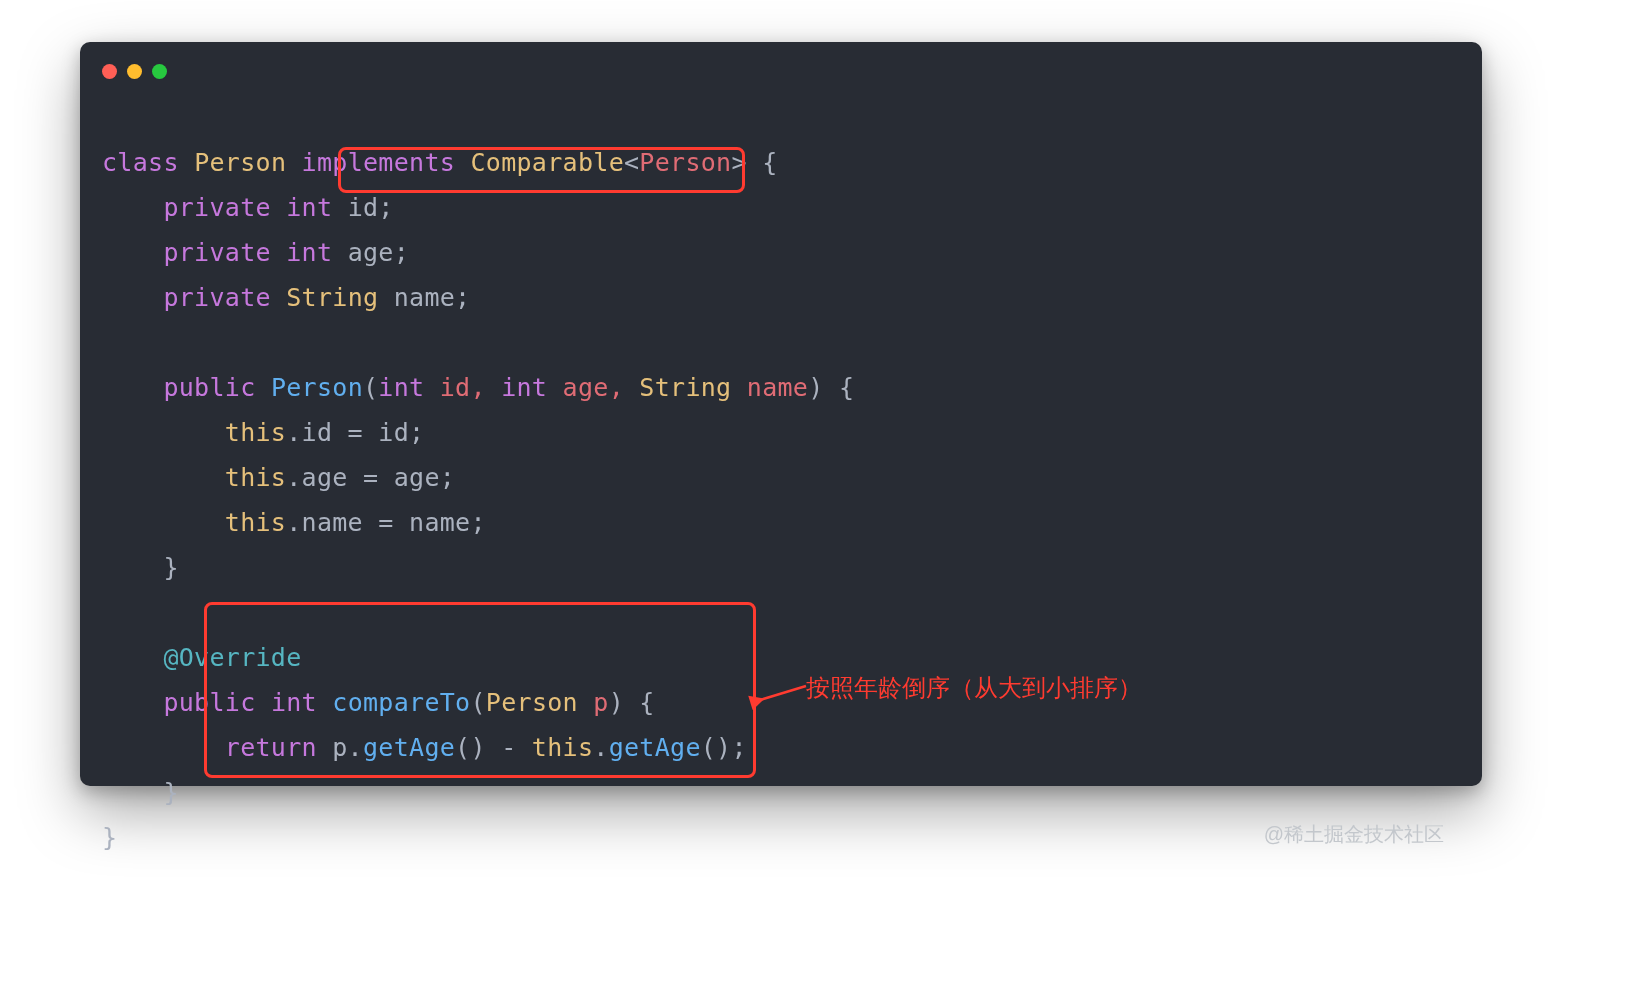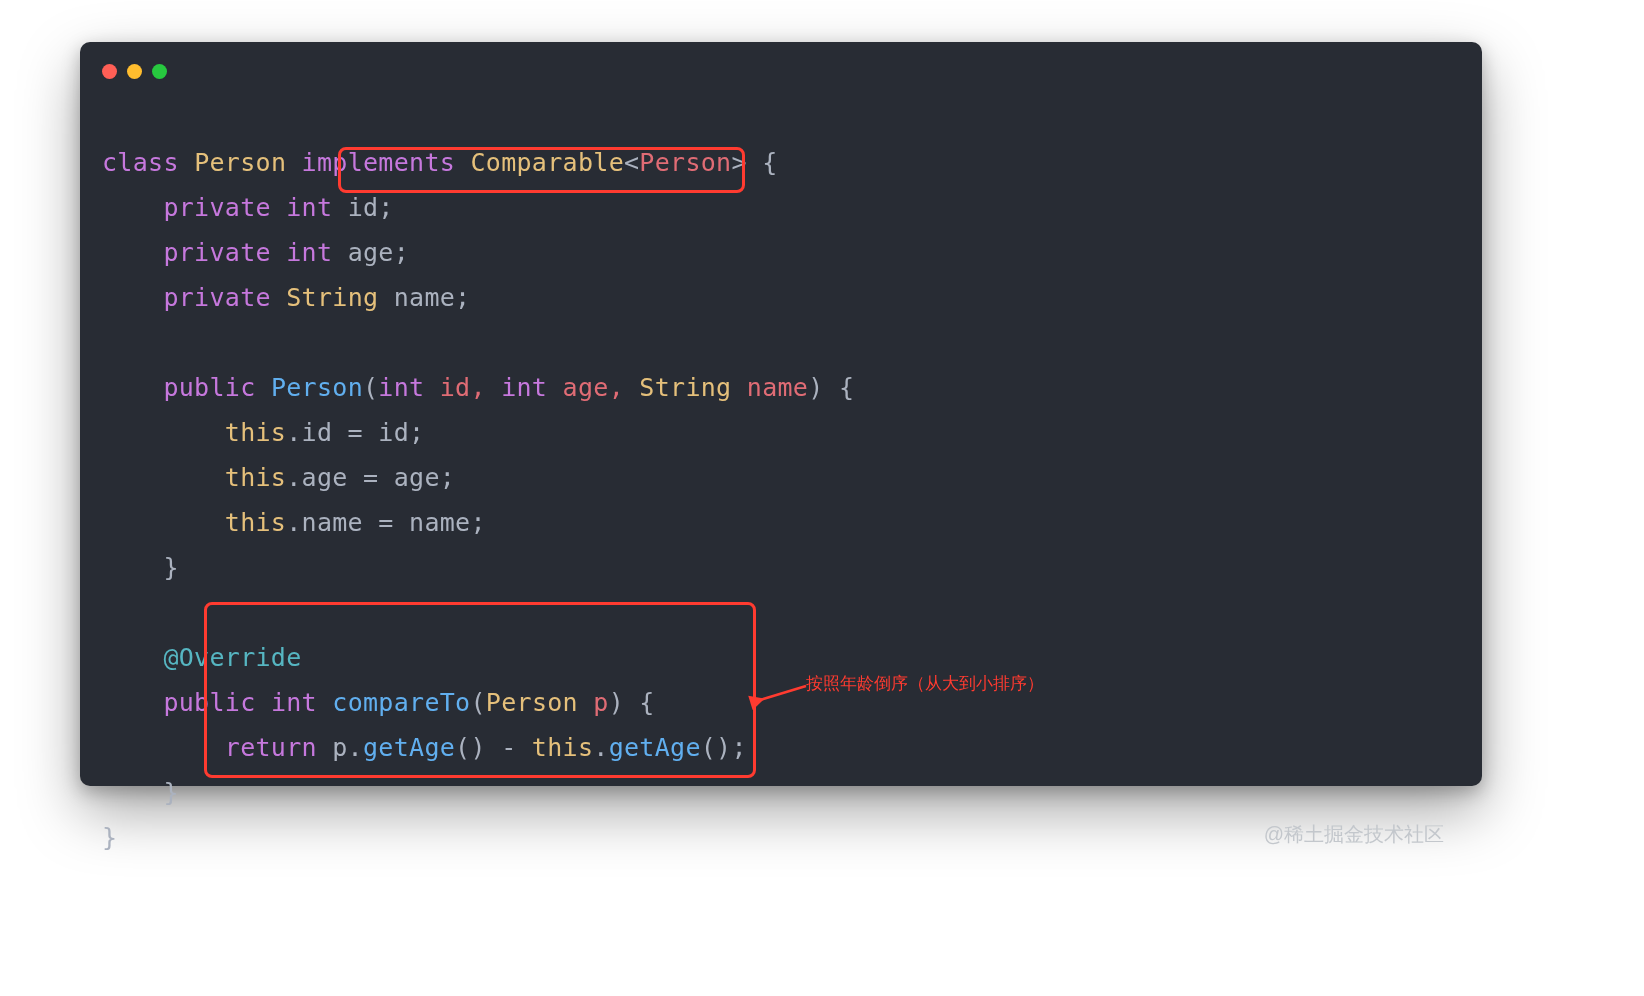--- a/index.html
+++ b/index.html
@@ -17,21 +17,21 @@
   .param{color:#e06c75;}
   .ann{color:#56b6c2;}
   .tk-this{color:#e5c07b;}
   .op{color:#abb2bf;}
   .gen{color:#e06c75;}
   .hl-box{position:absolute;border:3px solid #ff3b30;border-radius:8px;box-sizing:border-box;pointer-events:none;}
   .hl1{left:258px;top:105px;width:407px;height:46px;}
   .hl2{left:124px;top:560px;width:552px;height:176px;}
   .arrow{position:absolute;pointer-events:none;}
   .arrow svg{overflow:visible;}
-  .annot{position:absolute;color:#ff3b30;font-size:17px;font-family:"PingFang SC","Hiragino Sans GB","Microsoft YaHei",sans-serif;white-space:nowrap;}
+  .annot{position:absolute;color:#ff3b30;font-size:24px;font-family:"PingFang SC","Hiragino Sans GB","Microsoft YaHei",sans-serif;white-space:nowrap;}
   .watermark{position:absolute;right:4px;bottom:148px;color:#c3c7cc;font-size:20px;font-family:"PingFang SC","Hiragino Sans GB","Microsoft YaHei",sans-serif;}
 </style>
 </head>
 <body>
 
 <div class="stage">
   <div class="card">
     <div class="chrome">
       <div class="dot red"></div>
       <div class="dot yellow"></div>

